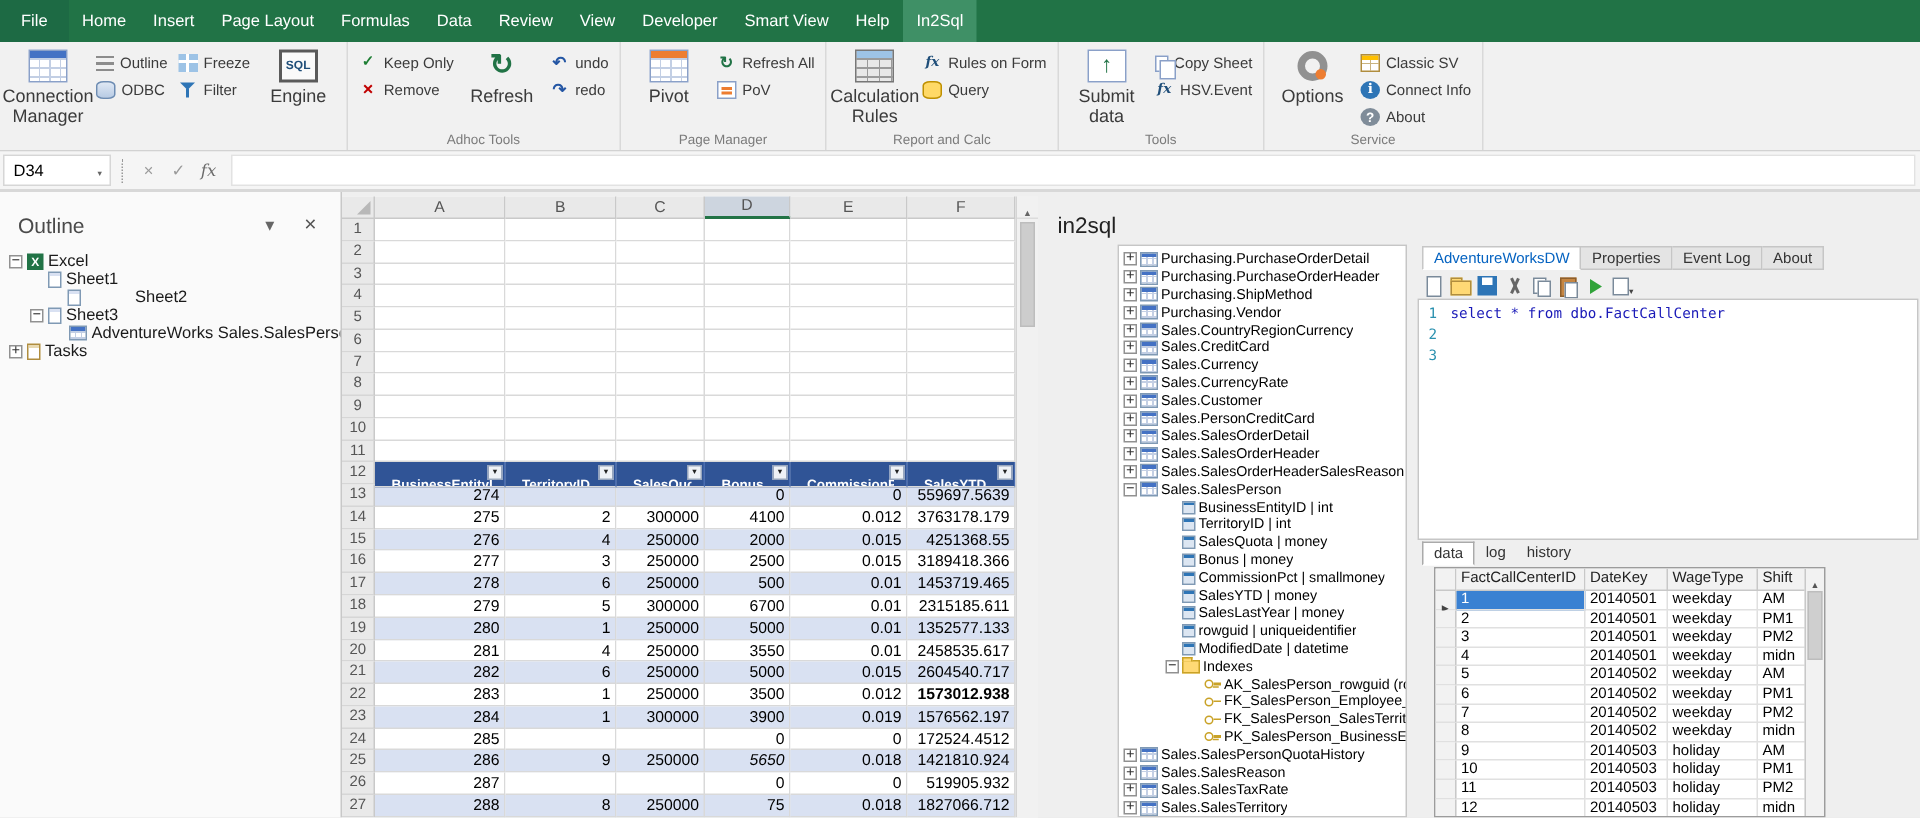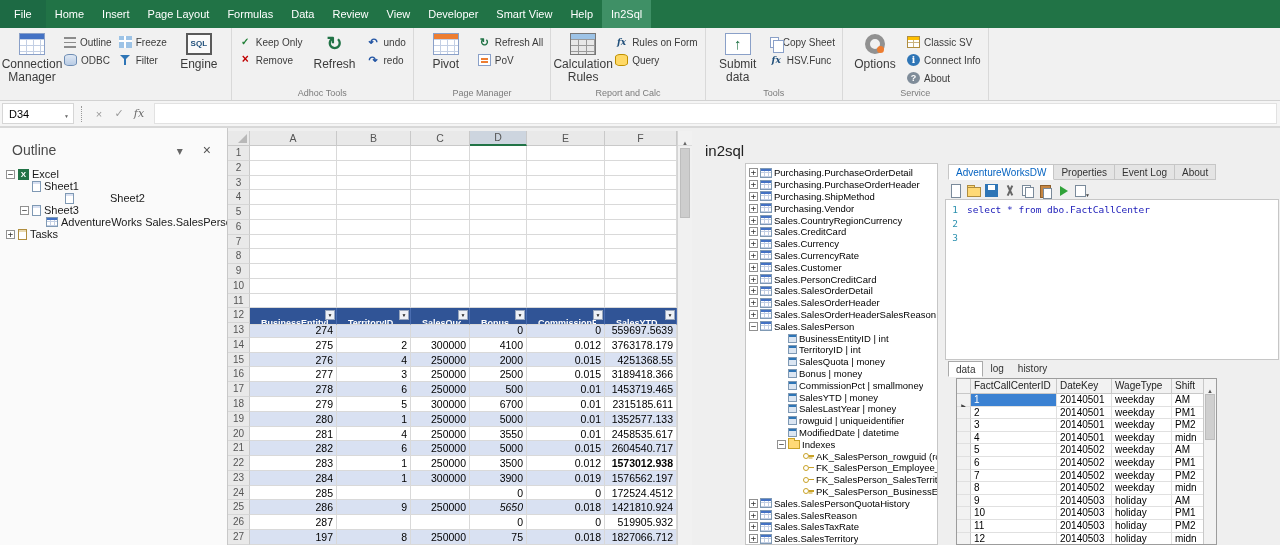--- a/index.html
+++ b/index.html
@@ -331,21 +331,21 @@
             <div class="ic ic-submit-data"></div>
             <div class="lbl">Submit data</div>
           </div>
           <div class="smallcol">
             <div class="smallbtn">
               <div class="icsm ic-copy-sheet"></div>
               <div class="lbl">Copy Sheet</div>
             </div>
             <div class="smallbtn">
               <div class="icsm ic-hsv-func"></div>
-              <div class="lbl">HSV.Func</div>
+              <div class="lbl">HSV.Event</div>
             </div>
           </div>
         </div>
         <div class="rgroup-label">Tools</div>
       </div>
       <div class="rgroup">
         <div class="rgroup-items">
           <div class="bigbtn">
             <div class="ic ic-options"></div>
             <div class="lbl">Options</div>
@@ -391,21 +391,21 @@
         <div class="otr" style="padding-left: 6px;">
           <div class="exp">−</div>
           <div class="tic mi-excel"></div>
           <div class="otlbl">Excel</div>
         </div>
         <div class="otr" style="padding-left: 20px;">
           <div class="expspace"></div>
           <div class="tic mi-sheet"></div>
           <div class="otlbl">Sheet1</div>
         </div>
-        <div class="otr" style="padding-left: 20px; gap: 36px;">
+        <div class="otr" style=" gap: 36px;">
           <div class="expspace"></div>
           <div class="tic mi-sheet"></div>
           <div class="otlbl">Sheet2</div>
         </div>
         <div class="otr" style="padding-left: 20px;">
           <div class="exp">−</div>
           <div class="tic mi-sheet"></div>
           <div class="otlbl">Sheet3</div>
         </div>
         <div class="otr" style="padding-left: 34px;">
@@ -681,21 +681,21 @@
           <div class="rn">26</div>
           <div class="sc" style="width: 87px;">287</div>
           <div class="sc" style="width: 74px;"></div>
           <div class="sc" style="width: 59px;"></div>
           <div class="sc" style="width: 57px;">0</div>
           <div class="sc" style="width: 78px;">0</div>
           <div class="sc" style="width: 72px;">519905.932</div>
         </div>
         <div class="srow">
           <div class="rn">27</div>
-          <div class="sc band" style="width: 87px;">197</div>
+          <div class="sc band" style="width: 87px;">288</div>
           <div class="sc band" style="width: 74px;">8</div>
           <div class="sc band" style="width: 59px;">250000</div>
           <div class="sc band" style="width: 57px;">75</div>
           <div class="sc band" style="width: 78px;">0.018</div>
           <div class="sc band" style="width: 72px;">1827066.712</div>
         </div>
       </div>
     <div id="vscroll">
       <div class="sb-arrow"></div>
       <div class="sb-thumb"></div>

